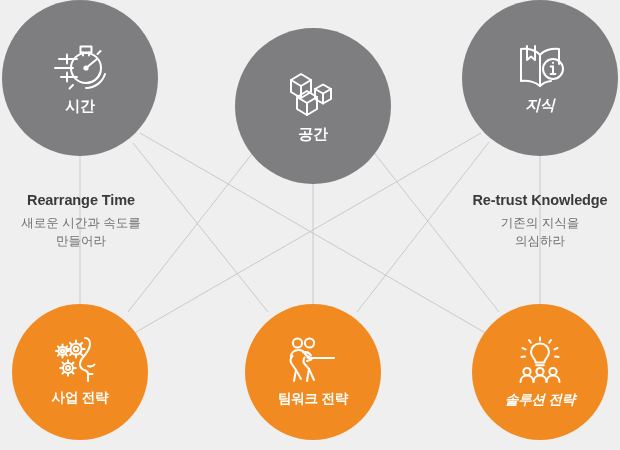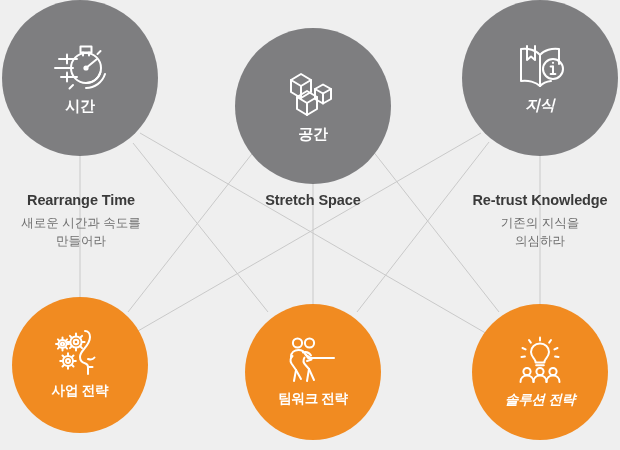--- a/index.html
+++ b/index.html
@@ -169,32 +169,31 @@
 
   <div class="caption" style="left:-19px; top:192px;">
     <div class="caption-title">Rearrange Time</div>
     <div class="caption-sub">
       <span>새로운 시간과 속도를</span>
       <span>만들어라</span>
     </div>
   </div>
 
   <div class="caption" style="left:213px; top:192px;">
-    <div class="caption-title">Stretch Space</div>
   </div>
 
   <div class="caption" style="left:440px; top:192px;">
     <div class="caption-title">Re-trust Knowledge</div>
     <div class="caption-sub">
       <span>기존의 지식을</span>
       <span>의심하라</span>
     </div>
   </div>
 
-  <div class="node node-bottom" style="left:12px; top:297px;">
+  <div class="node node-bottom" style="left:12px; top:304px;">
     <span class="node-icon">
       <svg width="52" height="45" viewBox="0 0 52 45" fill="none" stroke="#ffffff" stroke-width="2" stroke-linecap="round" stroke-linejoin="round">
         <path d="M34 44 V37 C34 35 33 34 31.5 33.5 C28 32.5 26 31 26 27 C26 24 27.5 22 30 19 C33.5 15 36 12 36 7 C36 3.5 34 1 31 1"></path>
         <path d="M34 29 C36.5 30 39 29.5 40.5 27.5"></path>
         <path d="M34 37 H38.5"></path>
 
         <g>
           <circle cx="8.5" cy="14" r="4"></circle>
           <circle cx="8.5" cy="14" r="1.6"></circle>
           <path d="M8.5 7.5 V9.2 M8.5 18.8 V20.5 M2 14 H3.7 M13.3 14 H15 M3.9 9.4 L5.1 10.6 M11.9 17.4 L13.1 18.6 M13.1 9.4 L11.9 10.6 M5.1 17.4 L3.9 18.6"></path>
@@ -209,21 +208,21 @@
         <g>
           <circle cx="14" cy="31" r="5"></circle>
           <circle cx="14" cy="31" r="2"></circle>
           <path d="M14 23.2 V25.5 M14 36.5 V38.8 M6.2 31 H8.5 M19.5 31 H21.8 M8.5 25.5 L10.2 27.2 M17.8 34.8 L19.5 36.5 M19.5 25.5 L17.8 27.2 M10.2 34.8 L8.5 36.5"></path>
         </g>
       </svg>
     </span>
     <span class="node-label">사업 전략</span>
   </div>
 
-  <div class="node node-bottom" style="left:245px; top:304px;font-family:Liberation Serif, serif;">
+  <div class="node node-bottom" style="left:245px; top:304px;">
     <span class="node-icon">
       <svg width="52" height="46" viewBox="0 0 52 46" fill="none" stroke="#ffffff" stroke-width="2" stroke-linecap="round" stroke-linejoin="round">
 
         <circle cx="10.5" cy="6" r="4.6"></circle>
         <circle cx="22.5" cy="6" r="4.6"></circle>
 
         <path d="M24 21 H47"></path>
 
         <path d="M4 20 C4 15.5 7.5 13 11.5 13 C15 13 17.5 15 18.5 17.5 L21 21 H24"></path>
         <path d="M5.5 19 C3.5 21 3 24 4.5 26.5 L9 33"></path>

